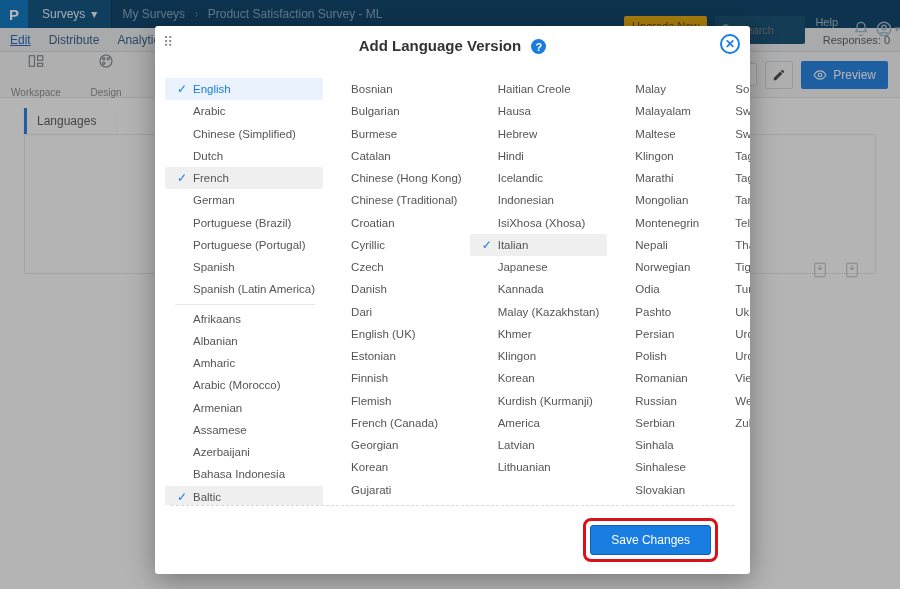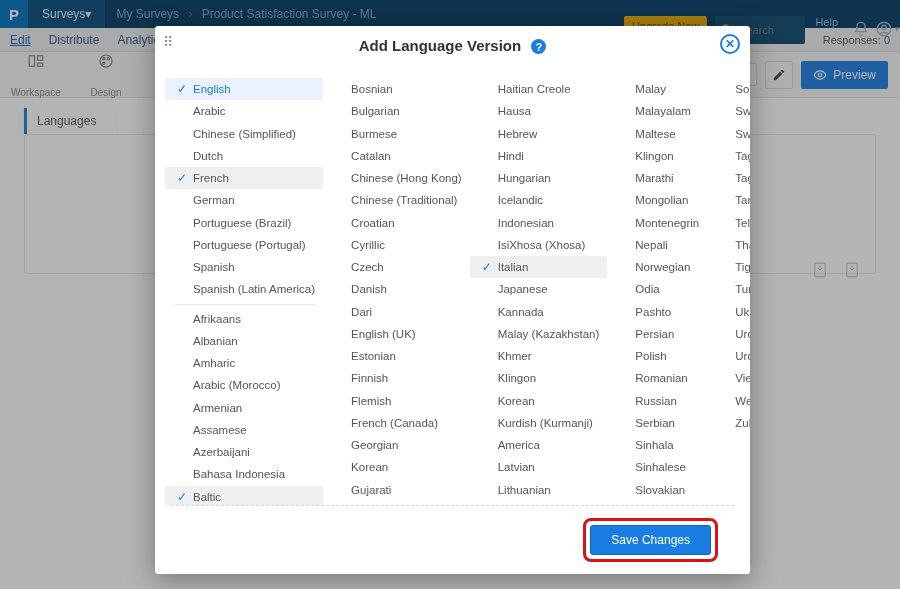--- a/index.html
+++ b/index.html
@@ -1,21 +1,21 @@
 <!DOCTYPE html>
 <html><head>
 <meta charset="utf-8">
 <style>
   * { box-sizing: border-box; margin: 0; padding: 0; font-family: Arial, Helvetica, sans-serif; }
   body { width: 900px; height: 589px; overflow: hidden; background:#fff; position:relative; }
 
   
   .topbar { height:28px; background:#003a63; display:flex; align-items:center; color:#e6eef5; font-size:12px; }
   .brand-sq { width:28px; height:28px; background:#0070c0; display:flex; align-items:center; justify-content:center; color:#fff; font-weight:bold; font-size:15px; }
-  .top-tab { background:#013a63; height:28px; display:flex; align-items:center; padding:0 14px; color:#9fb8cc; border-right:1px solid #0a2c45;justify-content:flex-end;}
+  .top-tab { background:#013a63; height:28px; display:flex; align-items:center; padding:0 14px; color:#9fb8cc; gap:6px; border-right:1px solid #0a2c45;justify-content:flex-end;}
   .top-tab.active { background:#024a7d; color:#e6f2fb;}
   .crumb { padding:0 10px; color:#7fa6c3; font-size:12px;}
   .crumb a { color:#7fa6c3; text-decoration:none;}
   .crumb .sep { color:#4a6b85; padding:0 6px;}
   .top-right { margin-left:auto; display:flex; height:28px;margin-top:32px; }
   .upgrade { background:#f0ad00; color:#5a4100; font-size:11px; padding:4px 8px; border-radius:2px; margin-right:8px;}
   .search { display:flex; align-items:center; background:#0a486e; padding:2px 6px; border-radius:2px; margin-right:10px; gap:4px; color:#9fb8cc; font-size:11px; width:90px;}
   .search input { background:transparent; border:none; color:#cfe3f2; font-size:11px; width:60px; outline:none;}
   .help { color:#9fb8cc; font-size:11px; margin-right:10px;}
   .icon-btn { width:26px; height:26px; display:flex; align-items:center; justify-content:center; color:#9fb8cc; }
@@ -355,24 +355,20 @@
           <div class="li">
             <span class="chk"></span>
             <span class="txt">Hebrew</span>
           </div>
           <div class="li">
             <span class="chk"></span>
             <span class="txt">Hindi</span>
           </div>
           <div class="li">
             <span class="chk"></span>
-            <span class="txt">Hungarian</span>
-          </div>
-          <div class="li">
-            <span class="chk"></span>
             <span class="txt">Icelandic</span>
           </div>
           <div class="li">
             <span class="chk"></span>
             <span class="txt">Indonesian</span>
           </div>
           <div class="li">
             <span class="chk"></span>
             <span class="txt">IsiXhosa (Xhosa)</span>
           </div>

